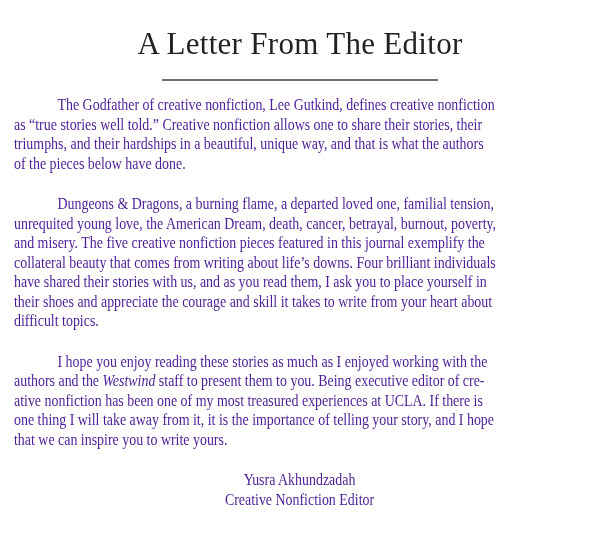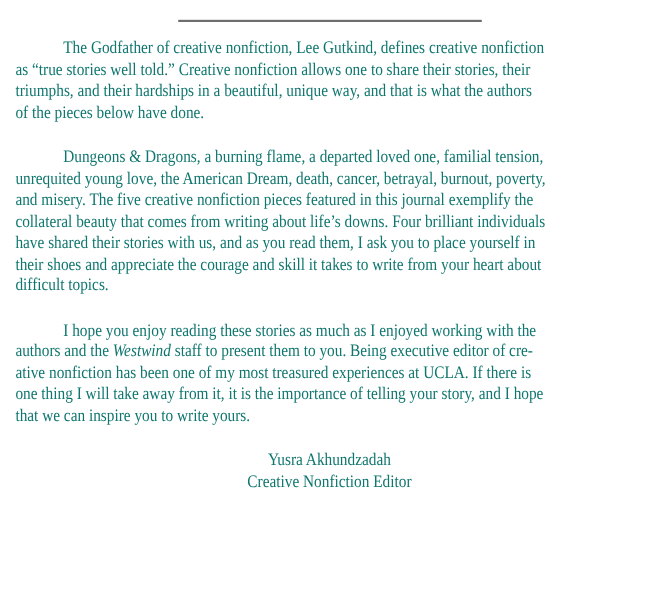--- a/index.html
+++ b/index.html
@@ -27,21 +27,21 @@
   .title-rule {
     width: 276px;
     height: 2px;
     background: #6e6e6e;
     margin: 18px auto 14px auto;
   }
   .letter-body {
     margin: 12px 15px 0 14px;
     font-size: 16px;
     line-height: 19.5px;
-    color: #0f766e;
+    color: #4c1d95;
   }
   .para {
     margin: 0 0 21px 0;
     text-indent: 50px;
     white-space: nowrap;
     transform: scaleX(0.87);
     transform-origin: 0 0;
   }
   .para em {
     font-style: italic;
@@ -54,20 +54,21 @@
     transform-origin: 50% 0;
   }
   .signature div {
     line-height: 19.5px;
   }
 </style>
 </head>
 <body>
 
 <div class="page">
+  <h1 class="page-title">A Letter From The Editor</h1>
 
   <div class="title-rule"></div>
 
   <div class="letter-body">
     <div>
         <p class="para">The Godfather of creative nonfiction, Lee Gutkind, defines creative nonfiction<br>as “true stories well told.” Creative nonfiction allows one to share their stories, their<br>triumphs, and their hardships in a beautiful, unique way, and that is what the authors<br>of the pieces below have done.</p>
         <p class="para">Dungeons &amp; Dragons, a burning flame, a departed loved one, familial tension,<br>unrequited young love, the American Dream, death, cancer, betrayal, burnout, poverty,<br>and misery. The five creative nonfiction pieces featured in this journal exemplify the<br>collateral beauty that comes from writing about life’s downs. Four brilliant individuals<br>have shared their stories with us, and as you read them, I ask you to place yourself in<br>their shoes and appreciate the courage and skill it takes to write from your heart about<br>difficult topics.</p>
         <p class="para">I hope you enjoy reading these stories as much as I enjoyed working with the<br>authors and the <em>Westwind</em> staff to present them to you. Being executive editor of cre-<br>ative nonfiction has been one of my most treasured experiences at UCLA. If there is<br>one thing I will take away from it, it is the importance of telling your story, and I hope<br>that we can inspire you to write yours.</p>
       </div>
 

